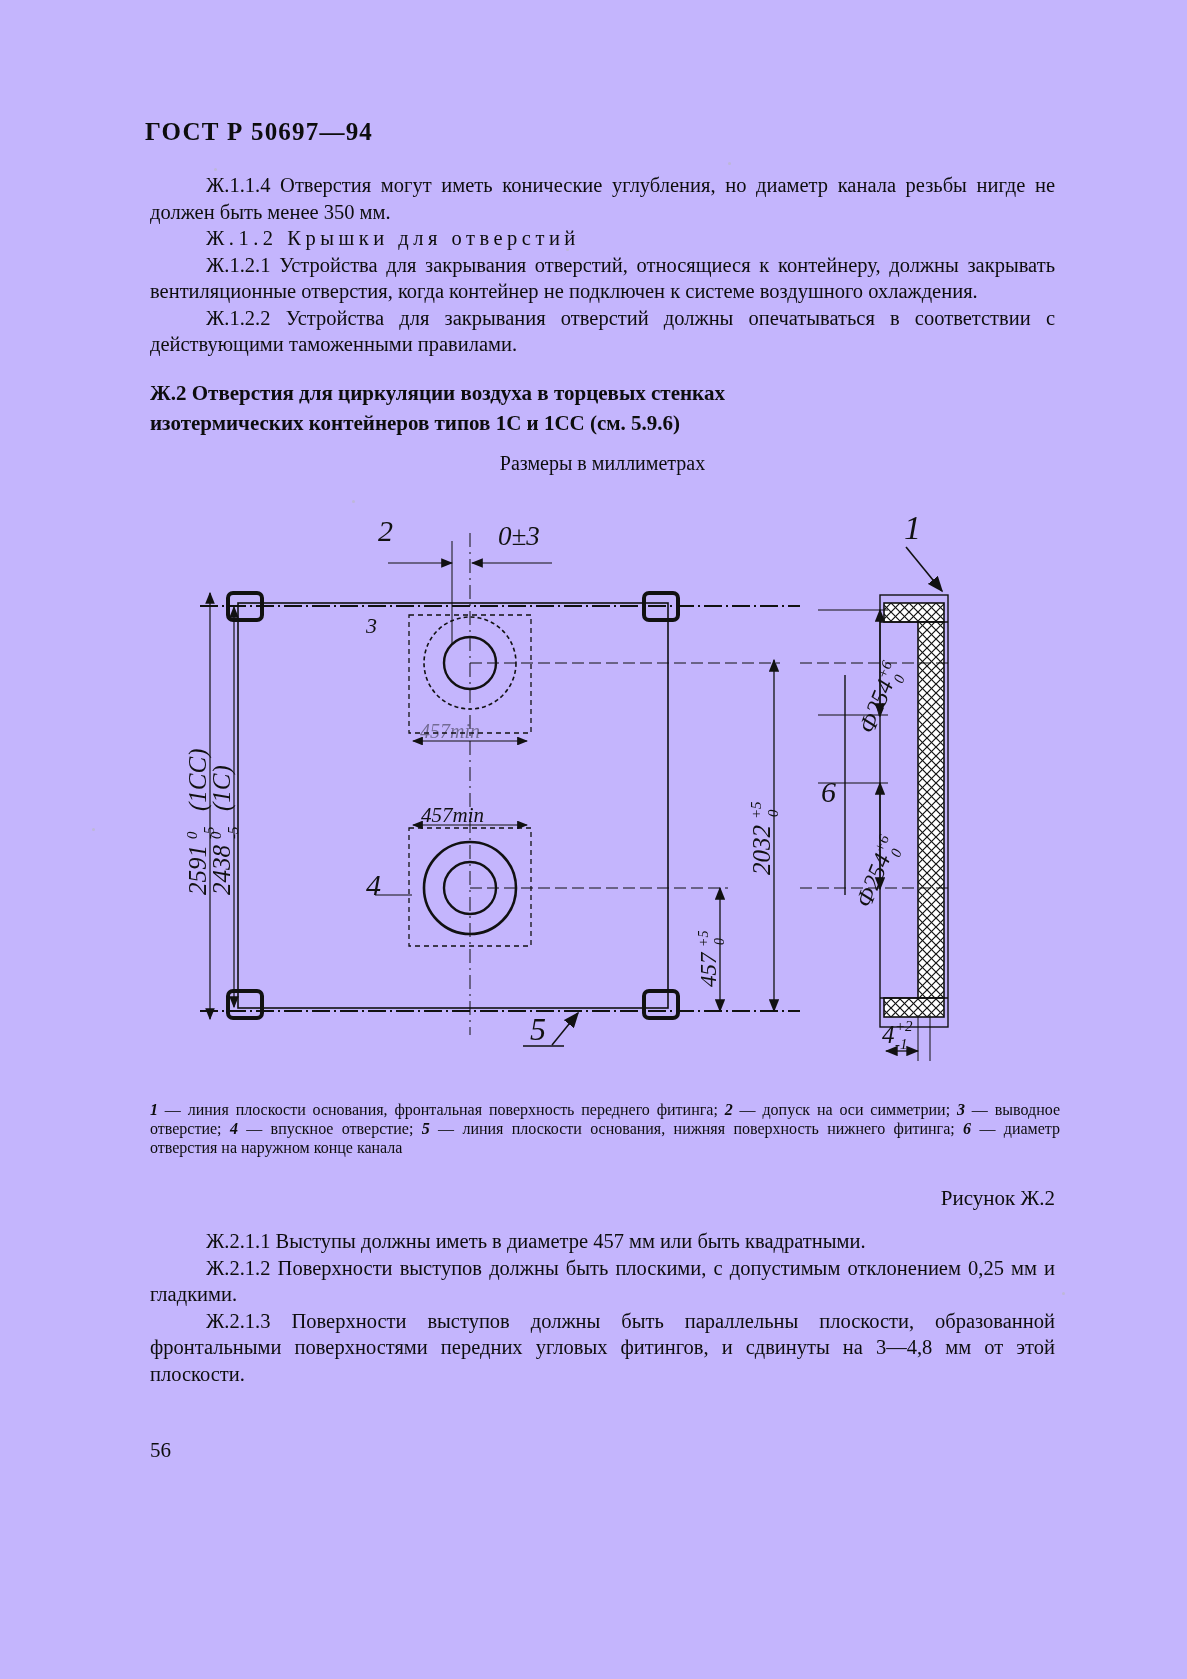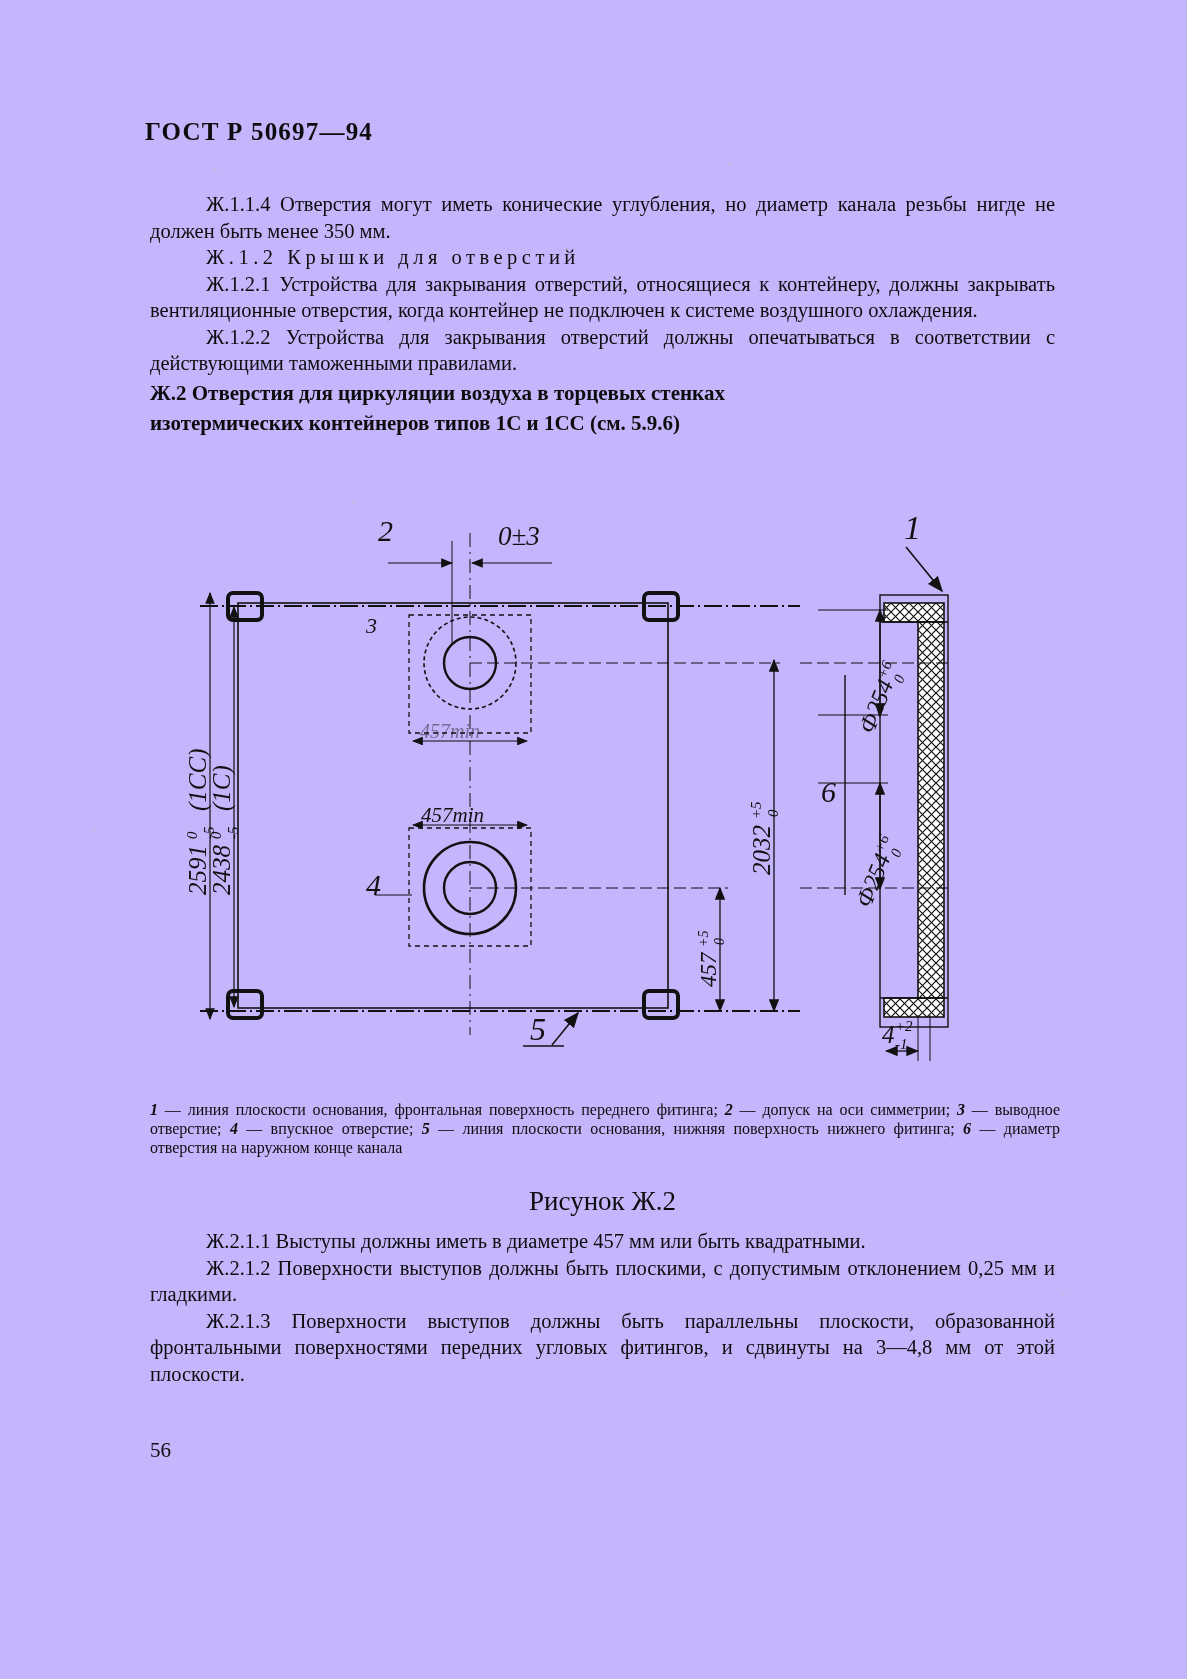--- a/index.html
+++ b/index.html
@@ -12,21 +12,21 @@
     position:absolute;inset:0;
     background:#c4b5fd;
   }
   
   .hdr{
     position:absolute;left:145px;top:118px;
     font-family:"Liberation Serif", serif;
     font-weight:bold;font-size:25px;letter-spacing:1.2px;
   }
   .body-text{
-    position:absolute;left:150px;top:191px;width:905px;
+    position:absolute;left:150px;top:172px;width:905px;
     font-size:20.5px;line-height:26.5px;
     text-align:justify;
   }
   .body-text p{margin:0 0 0 0;text-indent:56px;}
   .sp-wide{letter-spacing:4.5px;}
   .heading{
     position:absolute;left:150px;top:378px;width:905px;
     font-weight:bold;font-size:21px;line-height:30px;
   }
   .sizes-note{
@@ -34,21 +34,21 @@
     text-align:center;font-size:20px;
   }
   .legend{
     position:absolute;left:150px;top:1100px;width:910px;
     font-size:16px;line-height:19px;text-align:justify;
   }
   .legend .lead{text-indent:40px;}
   .legend i{font-style:italic;font-weight:bold;}
   .figcap{
     position:absolute;left:150px;top:1186px;width:905px;
-    text-align:center;font-size:27px;
+    text-align:right;font-size:21px;
   }
   .body-text2{
     position:absolute;left:150px;top:1228px;width:905px;
     font-size:20.5px;line-height:26.5px;text-align:justify;
   }
   .body-text2 p{margin:0;text-indent:56px;}
   .pageno{
     position:absolute;left:150px;top:1438px;font-size:21px;
   }
 
@@ -77,20 +77,21 @@
     <p class="sp-wide">Ж.1.2 Крышки для отверстий</p>
     <p>Ж.1.2.1 Устройства для закрывания отверстий, относящиеся к контейнеру, должны закрывать вентиляционные отверстия, когда контейнер не подключен к системе воздушного охлаждения.</p>
     <p>Ж.1.2.2 Устройства для закрывания отверстий должны опечатываться в соответствии с действующими таможенными правилами.</p>
   </div>
 
   <div class="heading">
     <div>Ж.2 Отверстия для циркуляции воздуха в торцевых стенках</div>
     <div>изотермических контейнеров типов 1С и 1СС (см. 5.9.6)</div>
   </div>
 
+  <div class="sizes-note">Размеры в миллиметрах</div>
 
   <div class="figure fig">
     <svg width="830" height="580" viewBox="0 0 830 580" xmlns="http://www.w3.org/2000/svg">
       <defs>
         <marker id="ar" markerWidth="10" markerHeight="8" refX="9" refY="4" orient="auto">
           <path d="M0,0 L10,4 L0,8 z" fill="#111"></path>
         </marker>
         <marker id="arS" markerWidth="10" markerHeight="8" refX="1" refY="4" orient="auto">
           <path d="M10,0 L0,4 L10,8 z" fill="#111"></path>
         </marker>

